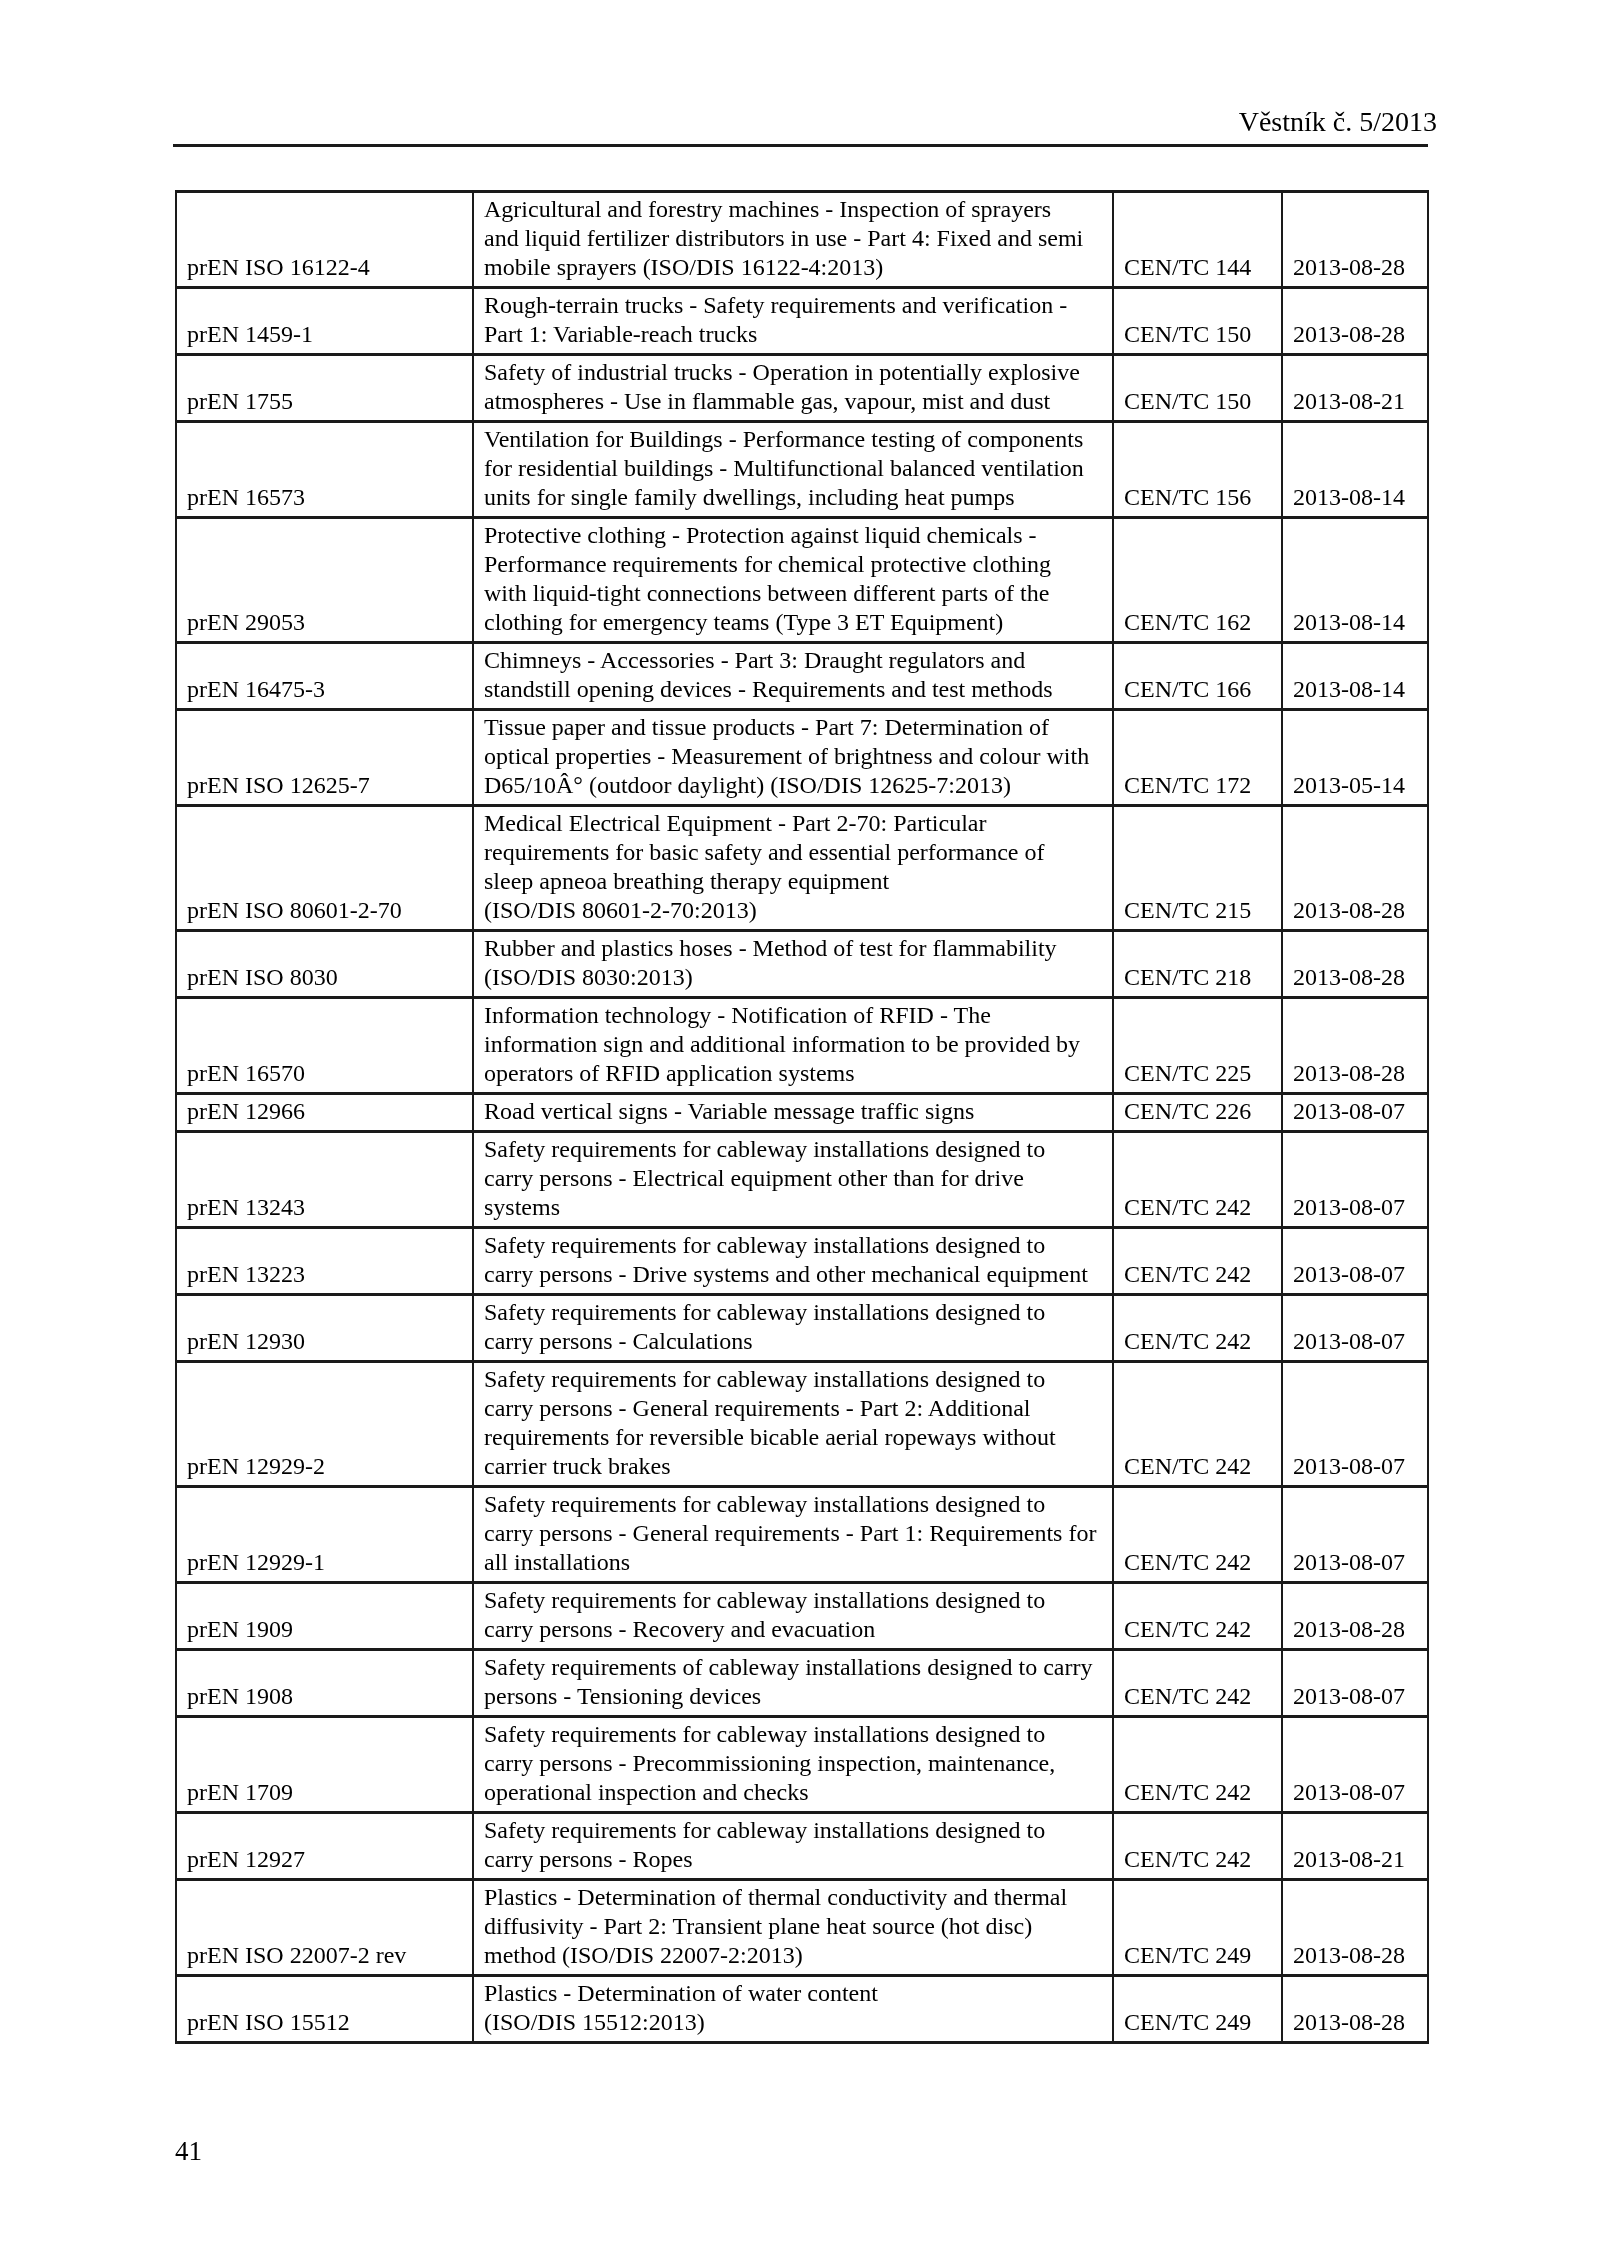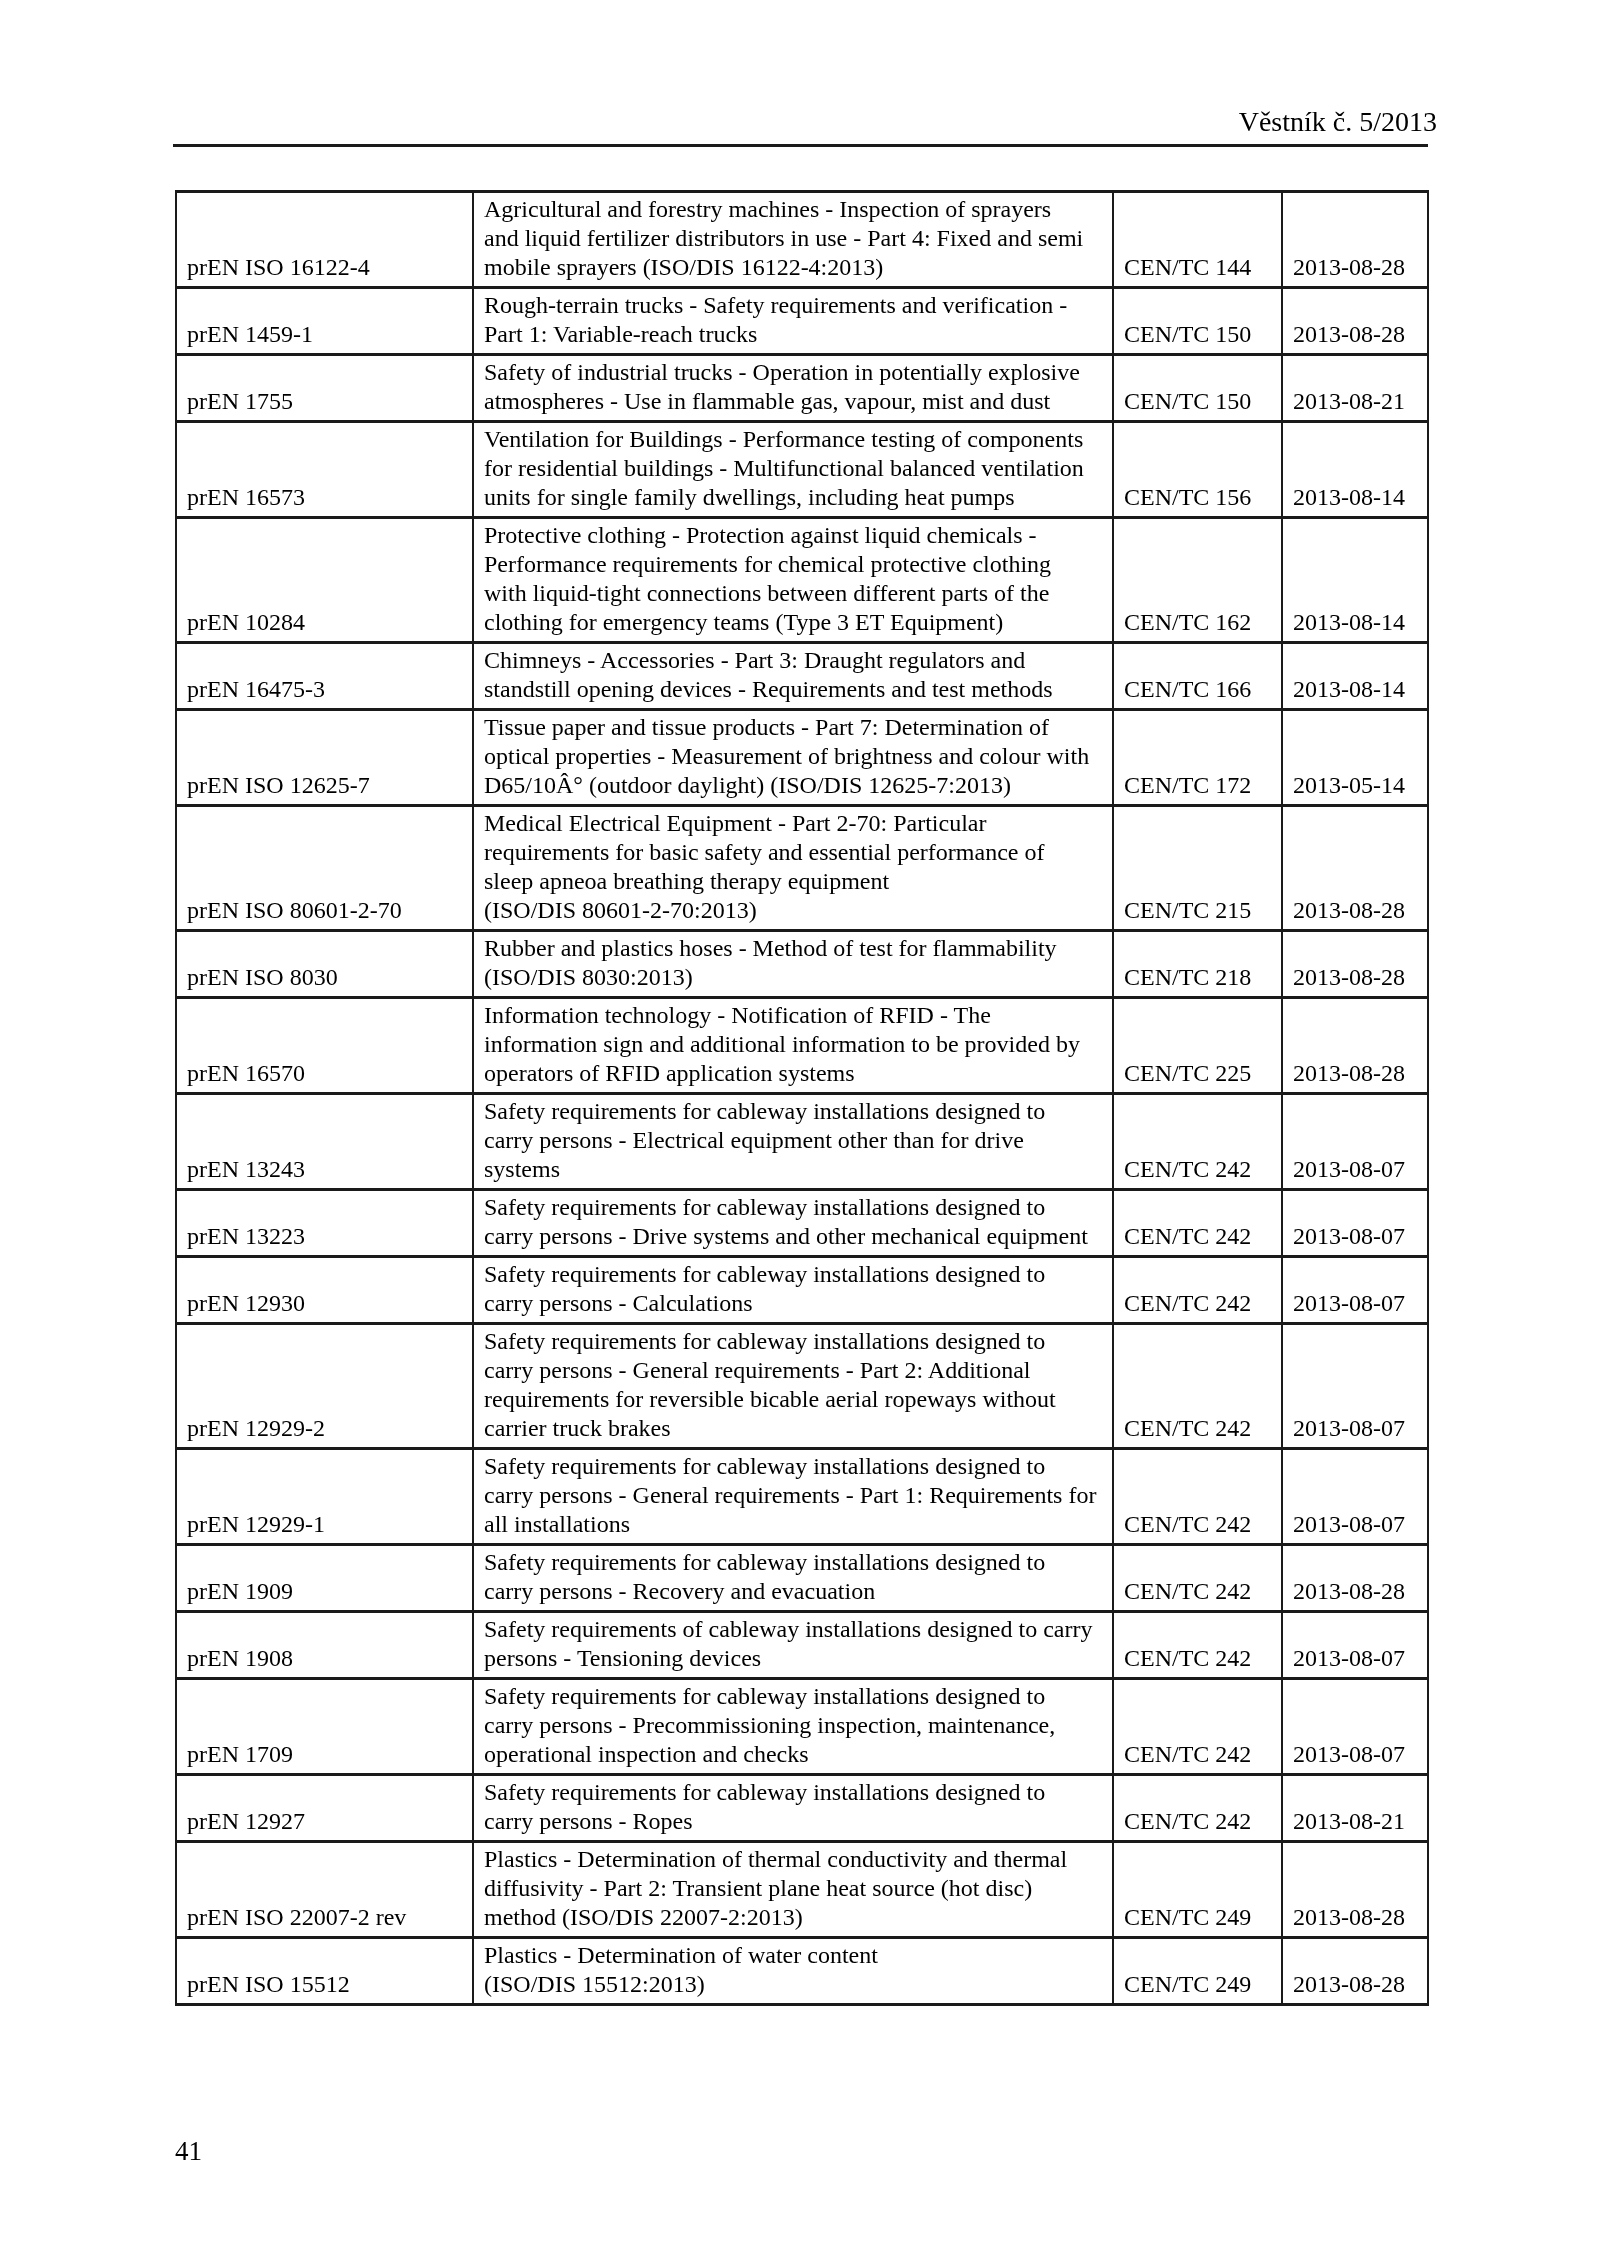--- a/index.html
+++ b/index.html
@@ -104,21 +104,21 @@
         </tr>
         <tr>
           <td class="cell-code">prEN 16573</td>
           <td class="cell-desc">Ventilation for Buildings - Performance testing of components
 for residential buildings - Multifunctional balanced ventilation
 units for single family dwellings, including heat pumps</td>
           <td class="cell-tc">CEN/TC 156</td>
           <td class="cell-date">2013-08-14</td>
         </tr>
         <tr>
-          <td class="cell-code">prEN 10284</td>
+          <td class="cell-code">prEN 29053</td>
           <td class="cell-desc">Protective clothing - Protection against liquid chemicals -
 Performance requirements for chemical protective clothing
 with liquid-tight connections between different parts of the
 clothing for emergency teams (Type 3 ET Equipment)</td>
           <td class="cell-tc">CEN/TC 162</td>
           <td class="cell-date">2013-08-14</td>
         </tr>
         <tr>
           <td class="cell-code">prEN 16475-3</td>
           <td class="cell-desc">Chimneys - Accessories - Part 3: Draught regulators and
@@ -152,20 +152,26 @@
         </tr>
         <tr>
           <td class="cell-code">prEN 16570</td>
           <td class="cell-desc">Information technology - Notification of RFID - The
 information sign and additional information to be provided by
 operators of RFID application systems</td>
           <td class="cell-tc">CEN/TC 225</td>
           <td class="cell-date">2013-08-28</td>
         </tr>
         <tr>
+          <td class="cell-code">prEN 12966</td>
+          <td class="cell-desc">Road vertical signs - Variable message traffic signs</td>
+          <td class="cell-tc">CEN/TC 226</td>
+          <td class="cell-date">2013-08-07</td>
+        </tr>
+        <tr>
           <td class="cell-code">prEN 13243</td>
           <td class="cell-desc">Safety requirements for cableway installations designed to
 carry persons - Electrical equipment other than for drive
 systems</td>
           <td class="cell-tc">CEN/TC 242</td>
           <td class="cell-date">2013-08-07</td>
         </tr>
         <tr>
           <td class="cell-code">prEN 13223</td>
           <td class="cell-desc">Safety requirements for cableway installations designed to

